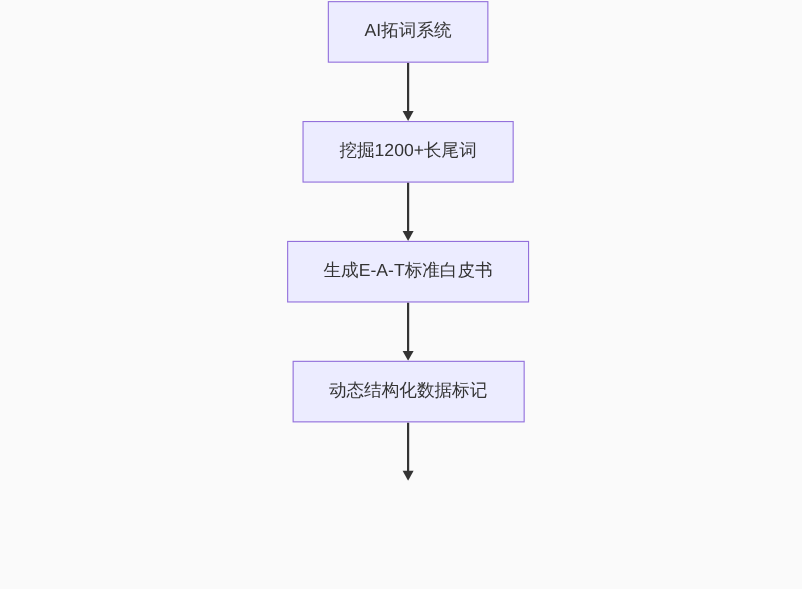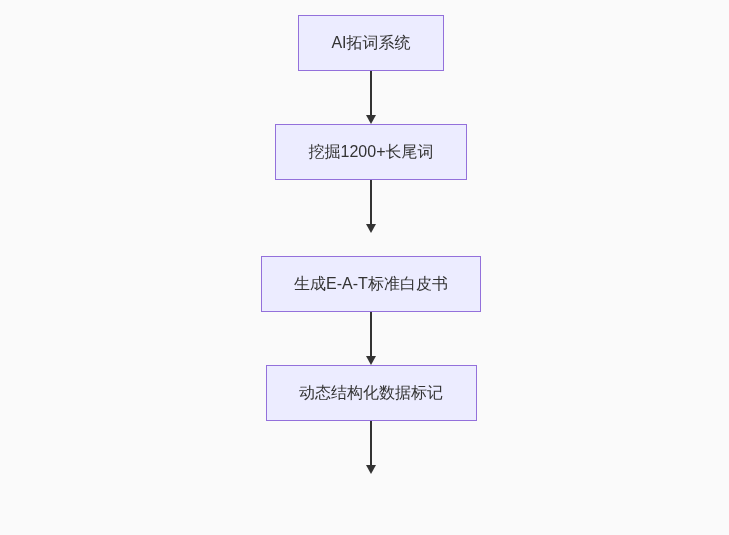--- a/index.html
+++ b/index.html
@@ -9,21 +9,21 @@
   body {
     width: 729px;
     height: 535px;
     position: relative;
     overflow: hidden;
     background: var(--background, #fafafa);
     font-family: "Liberation Sans", "DejaVu Sans", sans-serif;
   }
   .flowchart {
     position: absolute;
-    top: 15px;
+    top: 1px;
     left: 371px;
     transform: translateX(-50%);
     display: flex;
     flex-direction: column;
     align-items: center;
   }
   .node {
     box-sizing: border-box;
     height: 56px;
     padding: 0 14px;
@@ -33,21 +33,21 @@
     background: var(--node_fill, #ECECFF);
     border: 1px solid var(--node_border, #9370DB);
     border-radius: 0;
     color: var(--text_color, #333333);
     font-size: 16px;
     line-height: 1;
     white-space: nowrap;
   }
   .node.n1 { min-width: 146px; }
   .node.n2 { min-width: 192px; text-align: center; }
-  .node.n3 { min-width: 220px; margin-top: 23px; }
+  .node.n3 { min-width: 220px; }
   .node.n4 { min-width: 211px; text-align: right; }
   .node.n5 { min-width: 234px; }
   .edge {
     display: block;
     width: 14px;
     height: 53px;
     flex: 0 0 auto;
   }
   .edge line {
     stroke: var(--arrow_color, #333333);

